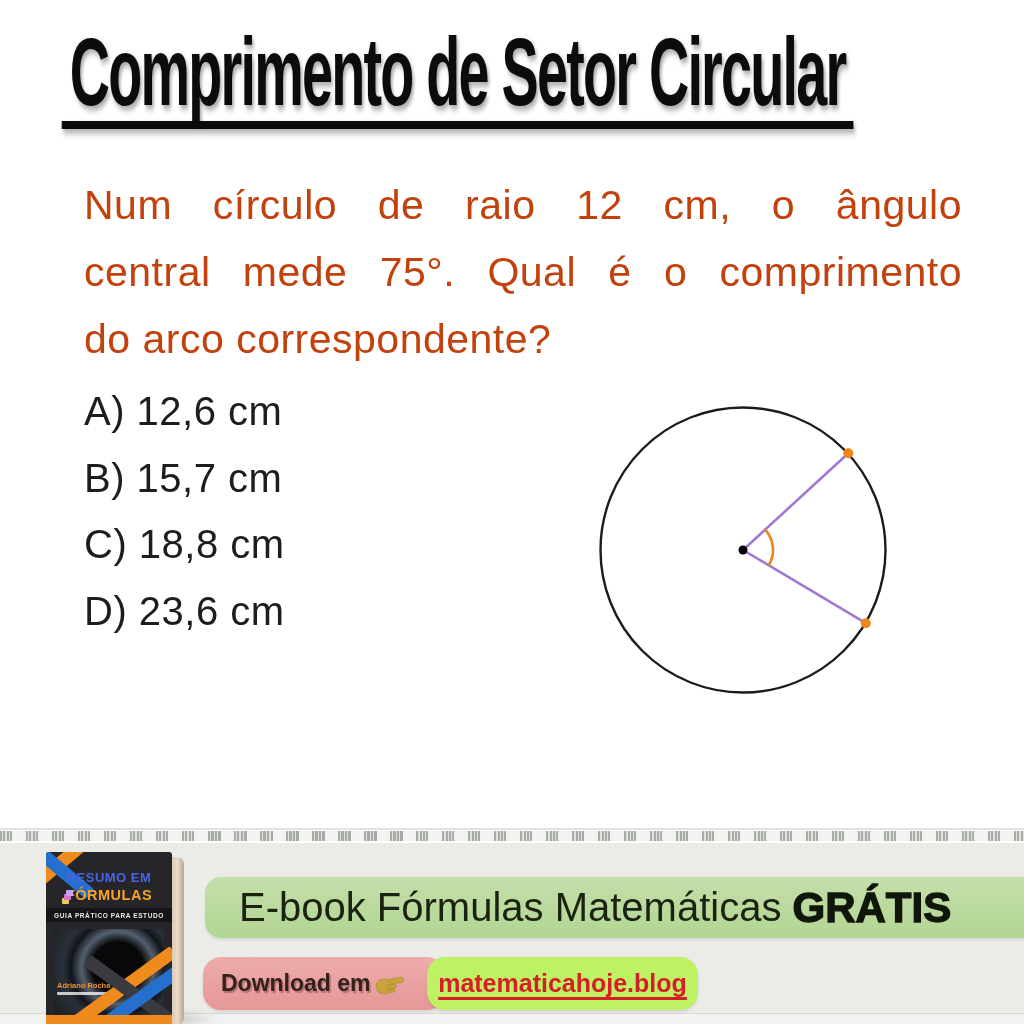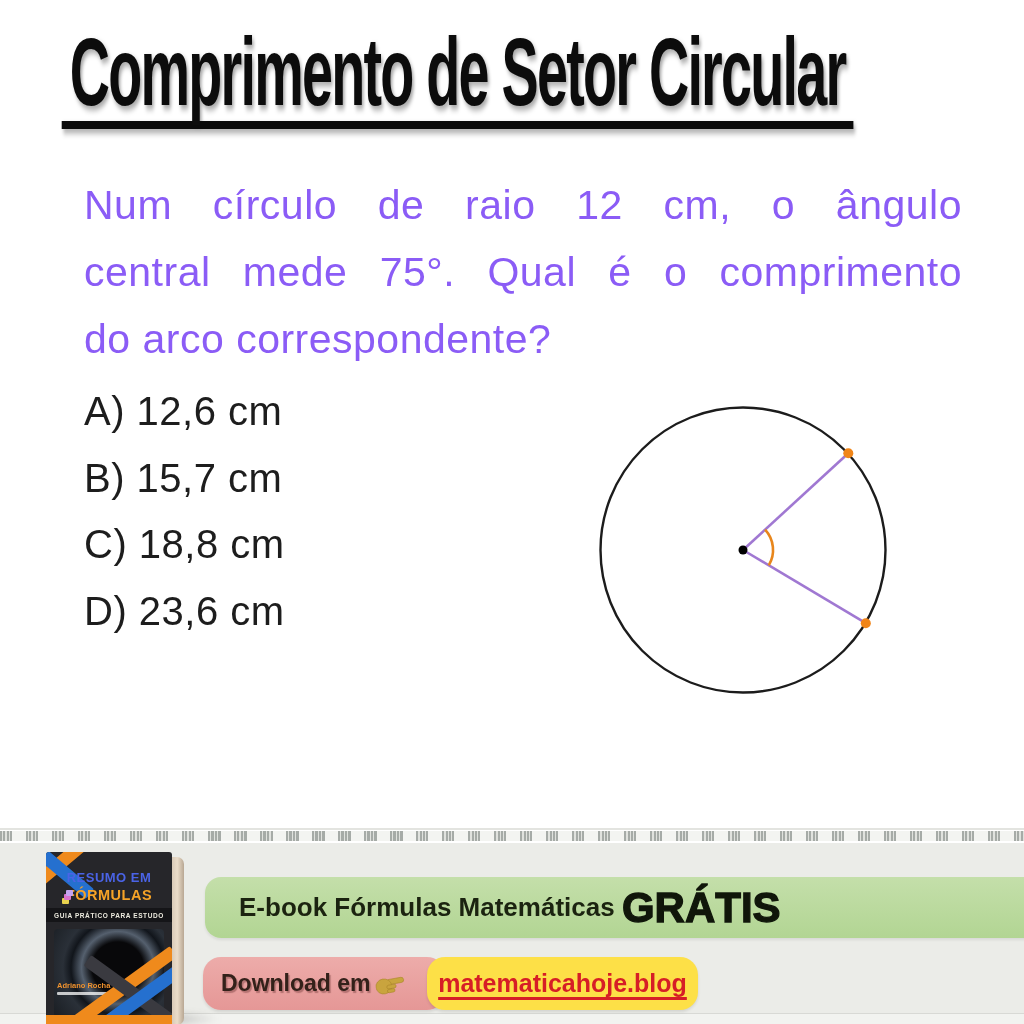--- a/index.html
+++ b/index.html
@@ -13,21 +13,21 @@
   .title-wrap { position:absolute; left:0; top:26px; width:916px; display:flex; justify-content:center; }
   .title-inner {
     display:inline-block; font-size:96px; font-weight:bold; letter-spacing:-3px;
     line-height:0.95; color:#0c0c0c; white-space:nowrap;
     padding:0 14px 4px 14px; border-bottom:8px solid #0a0a0a;
     transform:scaleX(0.58); transform-origin:center top;
     filter:drop-shadow(3px 4px 3px rgba(0,0,0,0.35));
   }
 
   
-  .question { position:absolute; left:84px; top:172px; width:878px; font-size:41px; line-height:67px; color:#8b5cf6; letter-spacing:0.5px; }
+  .question { position:absolute; left:84px; top:172px; width:878px; font-size:41px; line-height:67px; color:#c2410c; letter-spacing:0.5px; }
   .q-just { text-align:justify; text-align-last:justify; }
 
   
   .options { position:absolute; left:84px; top:378px; font-size:40px; line-height:66.5px; color:#1d1d1d; letter-spacing:0.5px; }
 
   
   .diagram { position:absolute; left:583px; top:390px; width:320px; height:320px; }
 
   
   .page-edge-line { position:absolute; left:0; top:828px; width:1024px; height:2px; background:#e3e4e0; }
@@ -43,29 +43,29 @@
   .footer-bg { position:absolute; left:0; top:843px; width:1024px; height:181px; background:#ebece8; }
   .footer-bottom-strip { position:absolute; left:0; top:1013px; width:1024px; height:11px; background:#f2f3f0; border-top:1px solid #d8d9d5; }
 
   
   .green-banner {
     position:absolute; left:205px; top:877px; width:840px; height:61px;
     background:linear-gradient(#c4dfaa, #b2d593); border-radius:16px;
     display:flex; align-items:center; padding-left:34px;
     box-shadow:0 2px 3px rgba(0,0,0,0.08);
   }
-  .green-banner .txt { font-size:26px; font-weight:bold; color:#1b2310; white-space:pre; }
+  .green-banner .txt { font-size:40px; font-weight:normal; color:#1b2310; white-space:pre; }
   .green-banner .heavy { font-size:42px; font-weight:bold; color:#10160a; -webkit-text-stroke:1.3px #10160a; }
 
   
   .pill { position:absolute; top:957px; height:53px; border-radius:18px; display:flex; align-items:center; box-shadow:0 2px 3px rgba(0,0,0,0.10); }
   .pill-pink { left:203px; width:242px; background:linear-gradient(#edacaa,#e59796); padding-left:18px; cursor:pointer; }
   .pill-pink .lbl { font-size:23px; font-weight:bold; color:#33211a; text-shadow:1.5px 1.5px 1px rgba(80,30,30,0.35); }
   .hand { margin-left:4px; transform:rotate(-10deg); }
-  .pill-tan { left:427px; width:271px; background:#fde047; justify-content:center; cursor:pointer; }
+  .pill-tan { left:427px; width:271px; background:#bef264; justify-content:center; cursor:pointer; }
   .pill-tan .lbl { font-size:25px; font-weight:bold; color:#d61e26; text-decoration:underline; text-decoration-thickness:3px; text-underline-offset:5px; }
 
   
   .book { position:absolute; left:46px; top:852px; width:140px; height:176px; }
   .book-shadow { position:absolute; left:6px; top:158px; width:170px; height:18px; background:radial-gradient(ellipse, rgba(70,70,68,0.5), rgba(0,0,0,0) 70%); filter:blur(3px); }
   .book-pages { position:absolute; right:2px; top:5px; width:15px; height:168px; background:linear-gradient(90deg,#cfc0ae,#ead еcc9 0); background:linear-gradient(90deg,#cfc0ae,#eadcc9 55%,#b8a793); border-radius:0 7px 7px 0; }
   .book-cover { position:absolute; left:0; top:0; width:126px; height:176px; background:#26262a; border-radius:3px; overflow:hidden; }
   .stripe { position:absolute; height:13px; border-radius:2px; }
   .s-orange-top { width:86px; left:-28px; top:4px; transform:rotate(-40deg); background:#ef8a1c; }
   .s-blue-top { width:86px; left:-32px; top:8px; transform:rotate(40deg); background:#2570cf; }

